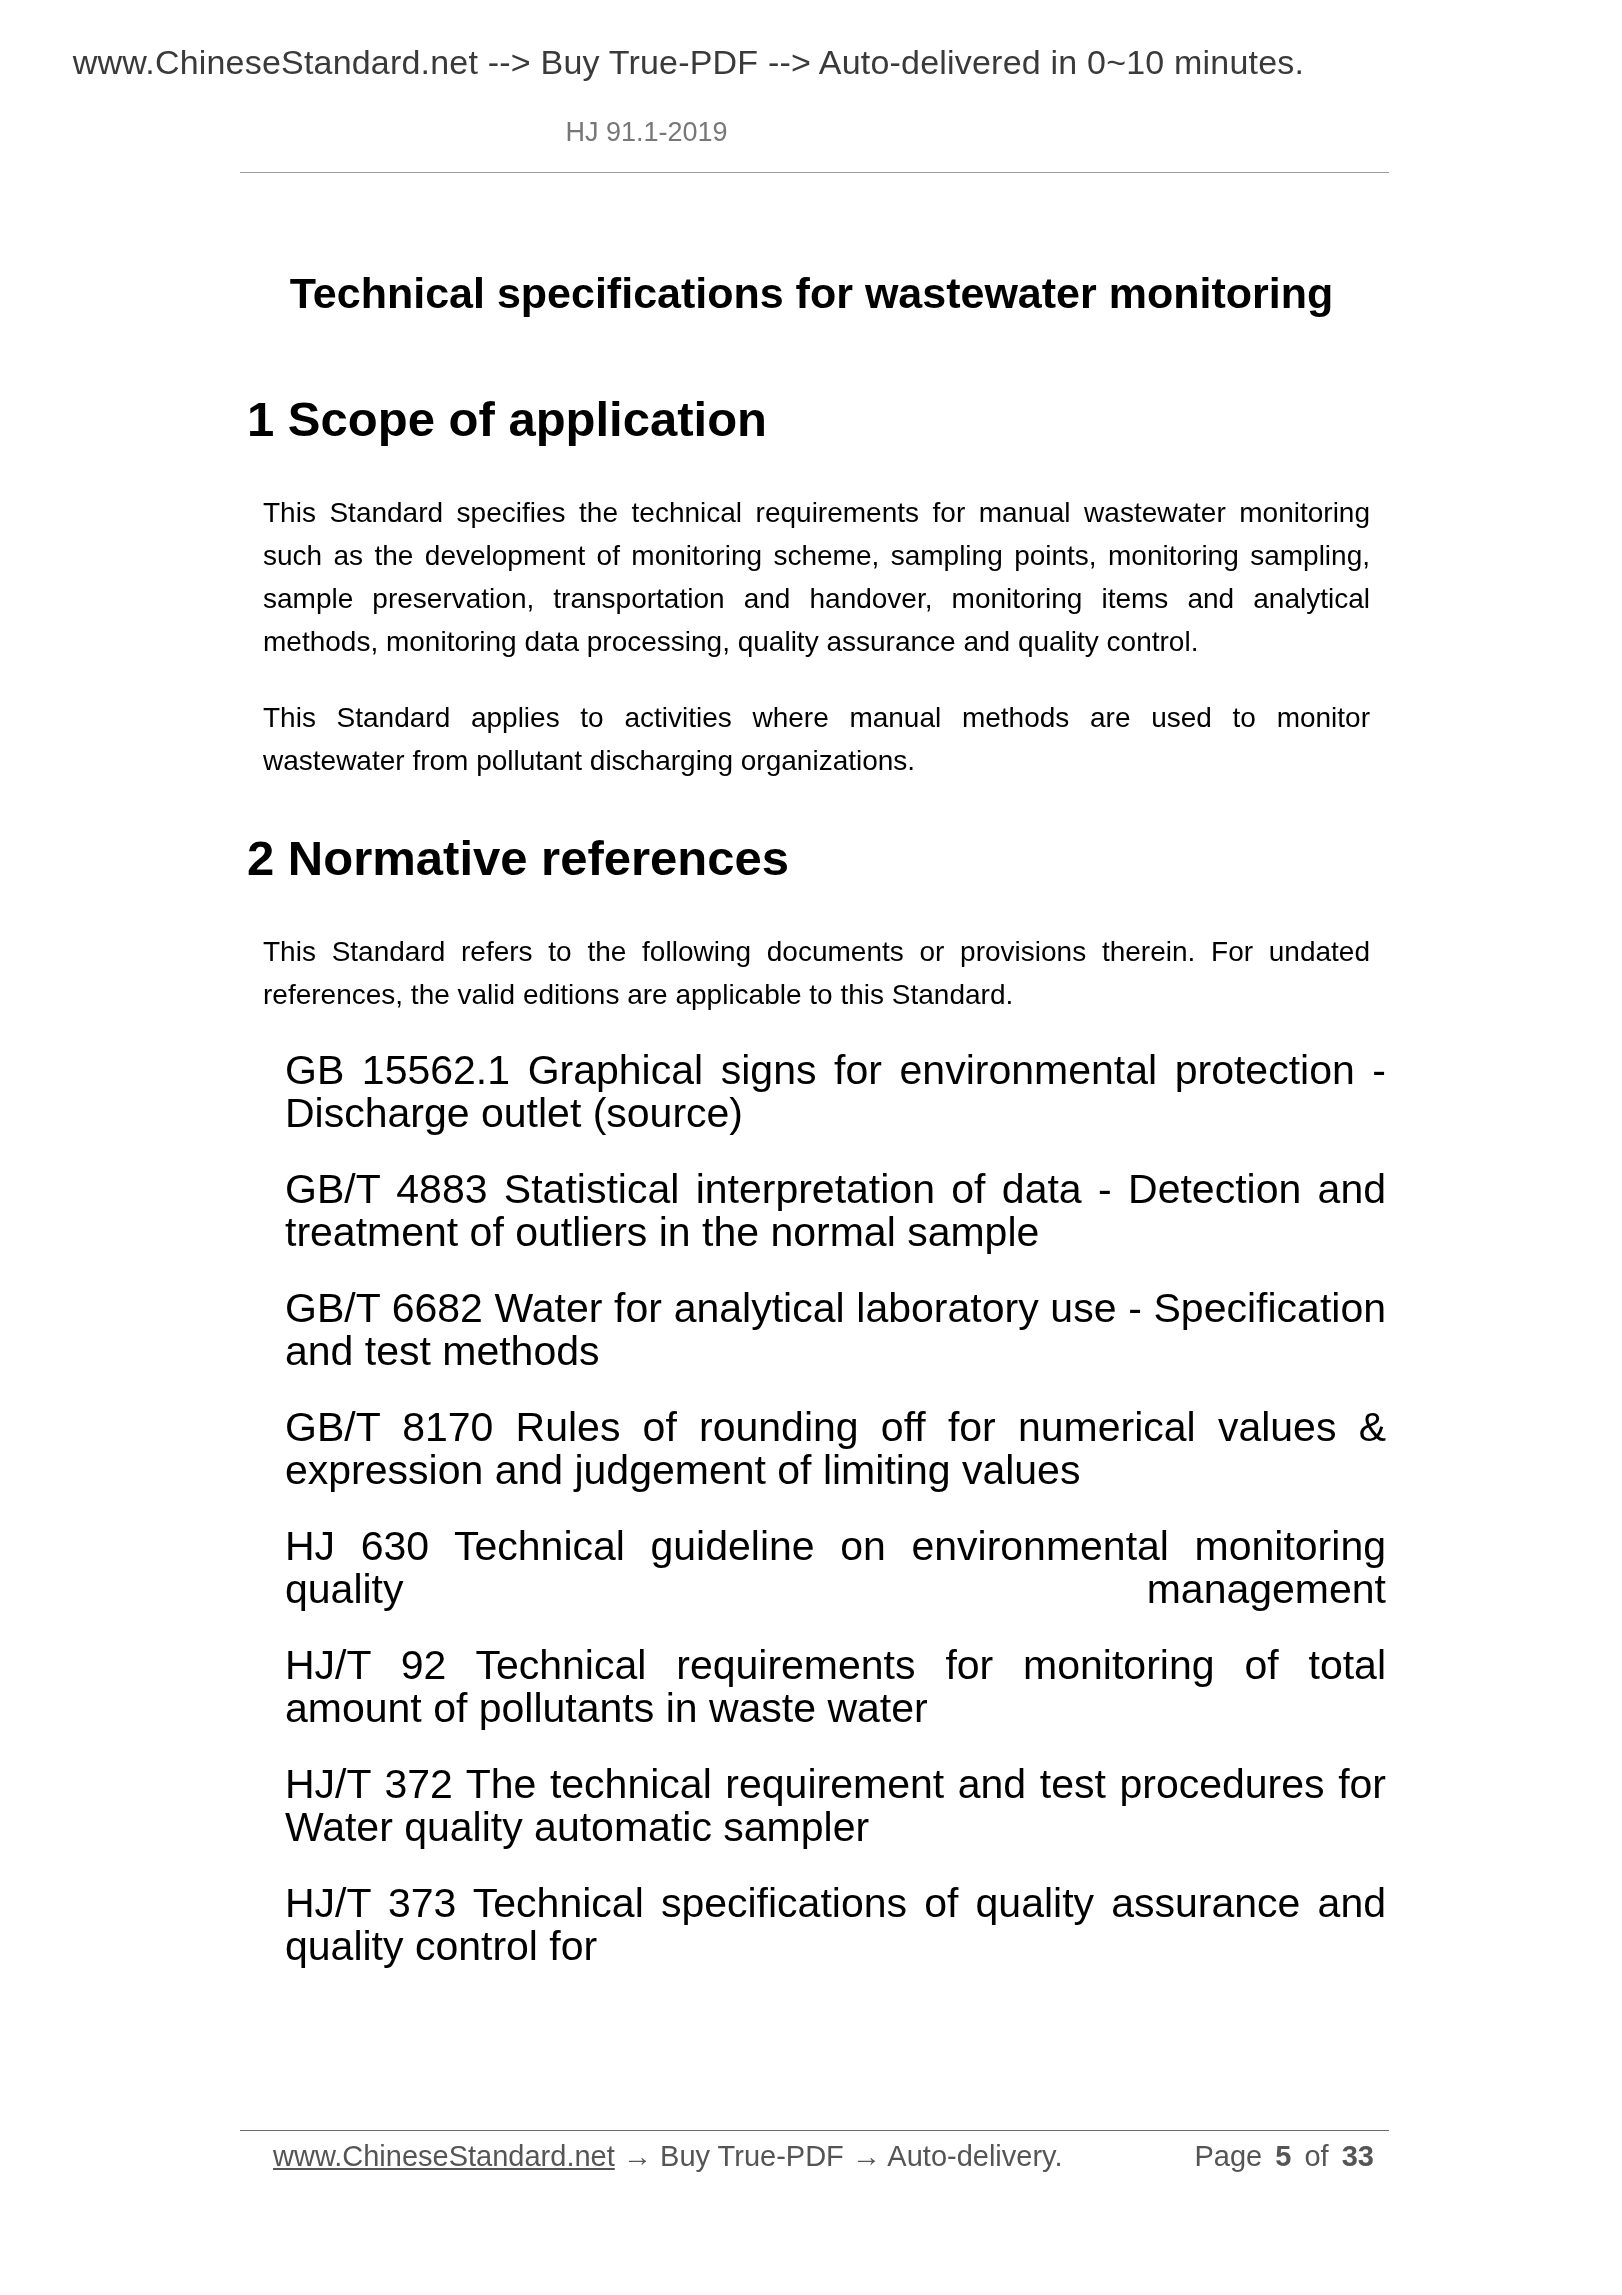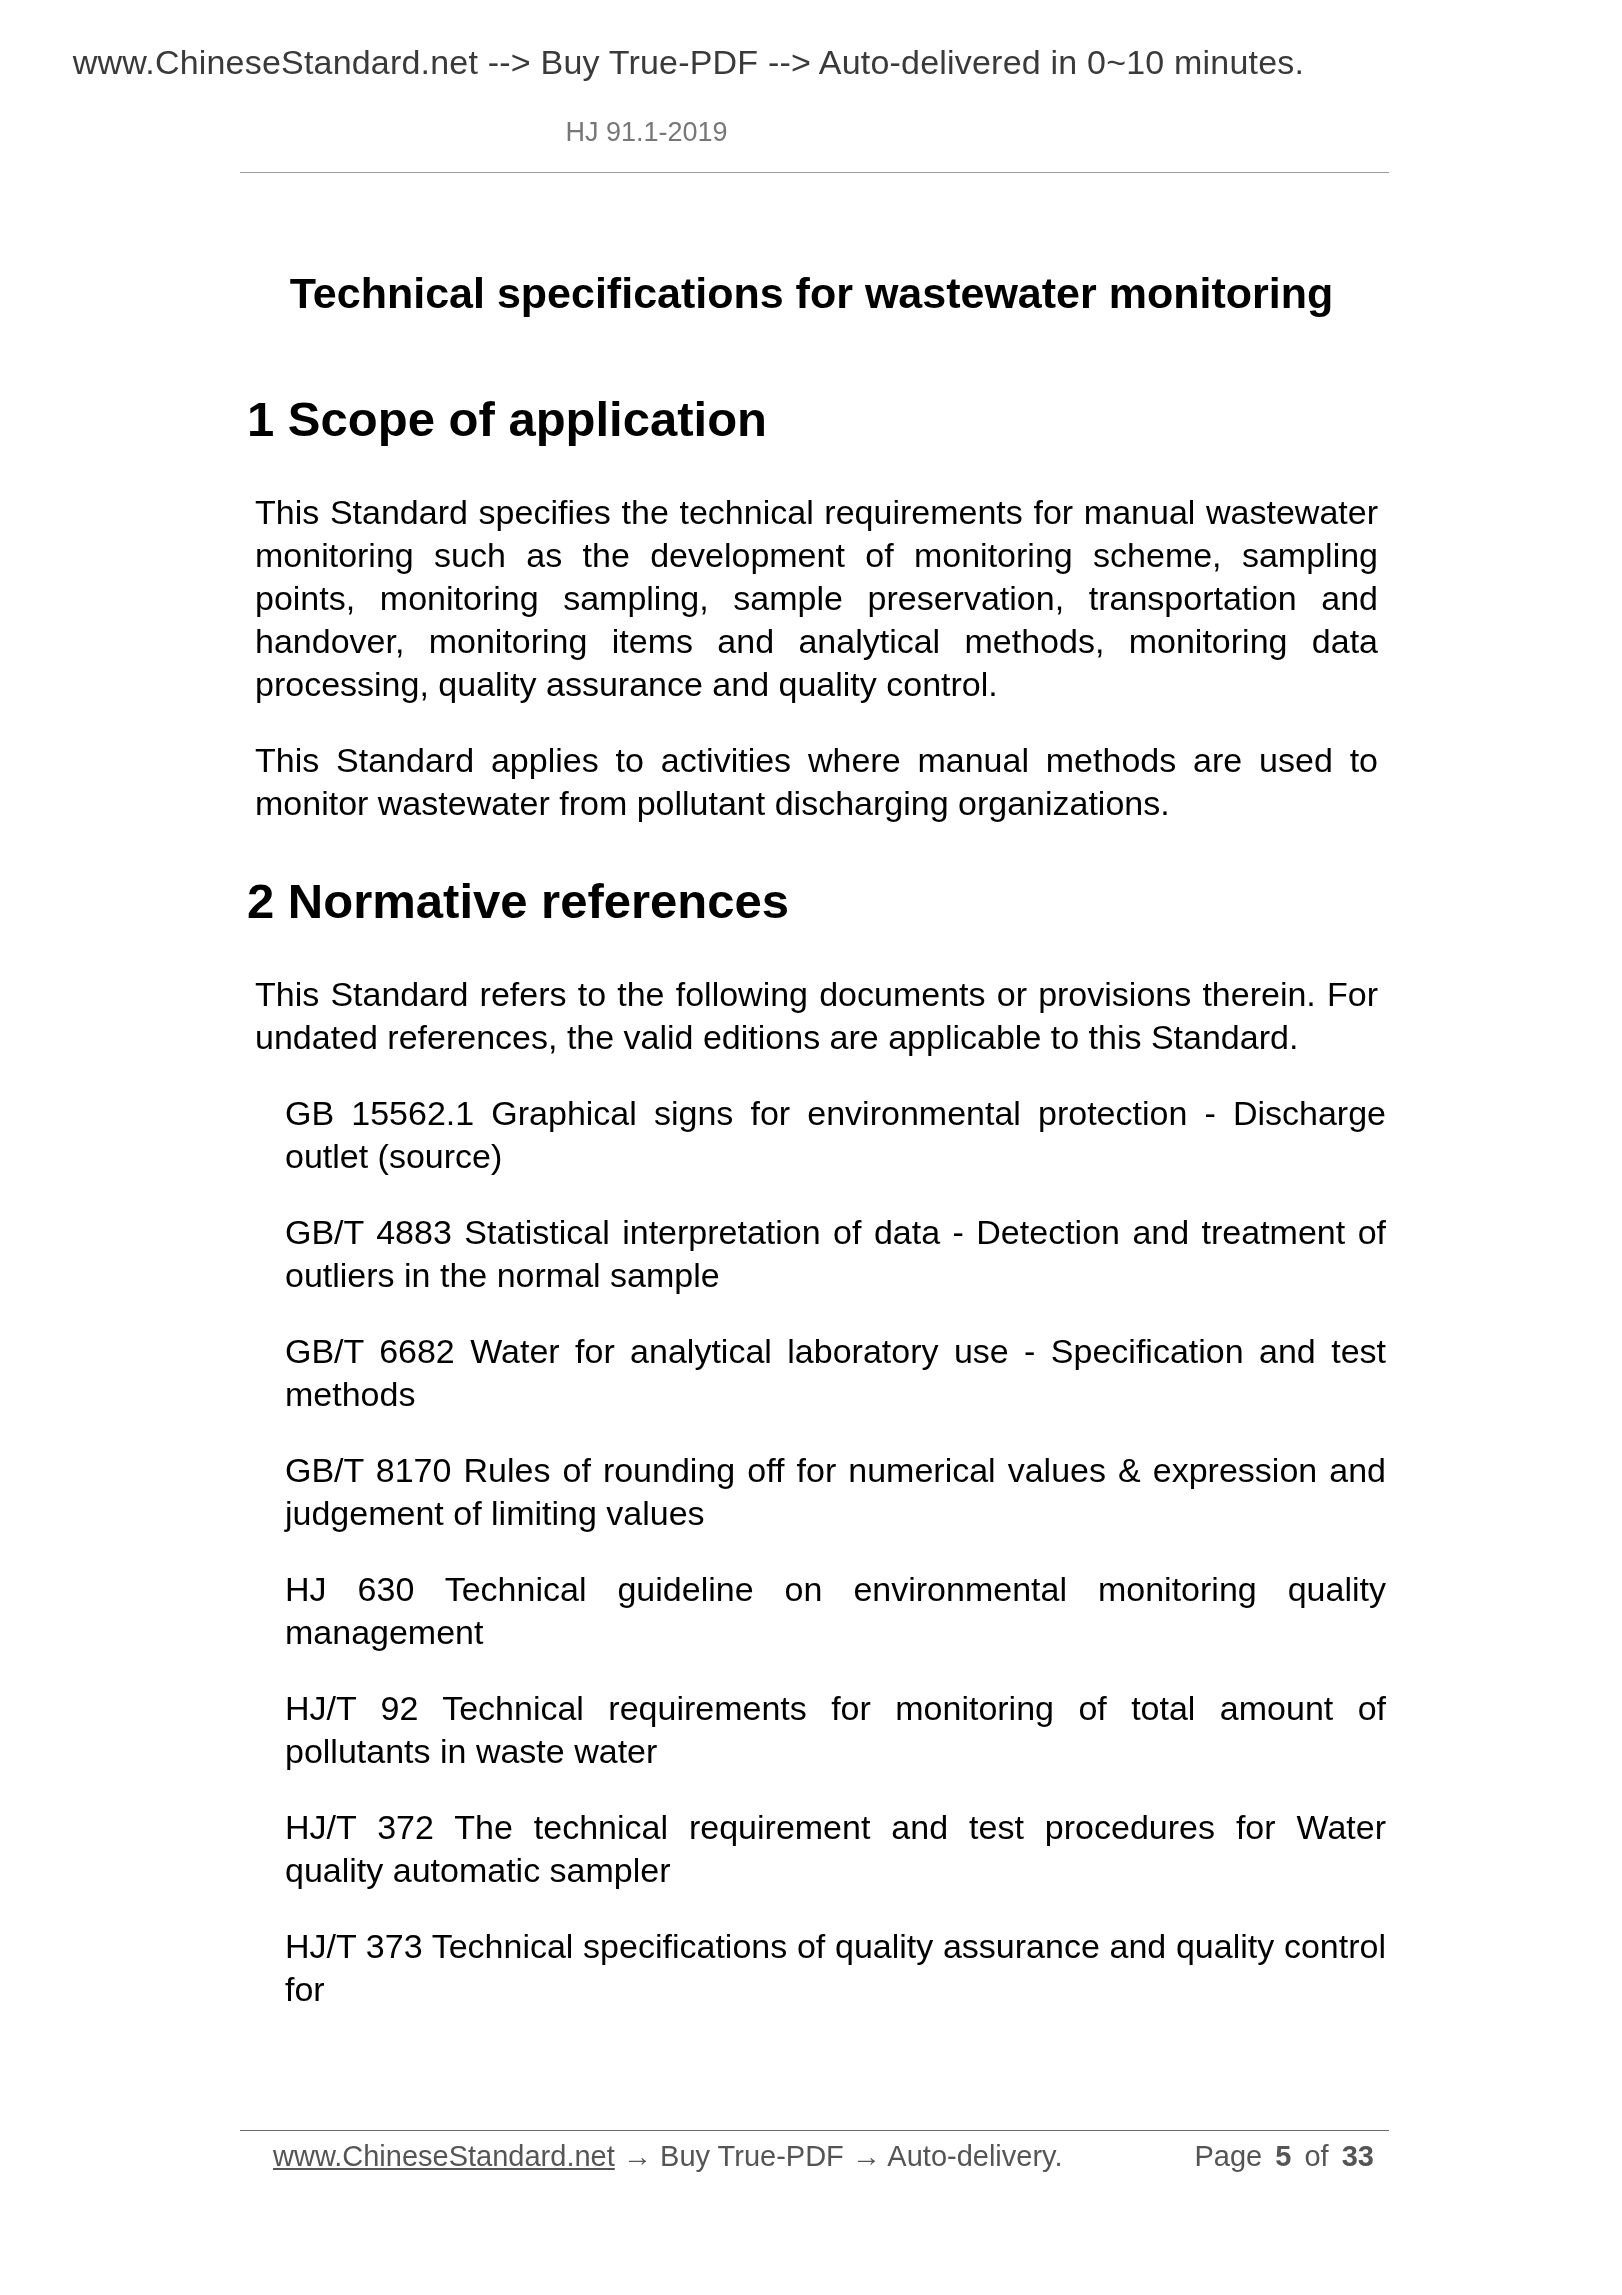--- a/index.html
+++ b/index.html
@@ -58,27 +58,27 @@
       top: 390px;
       width: 1139px;
     }
     .section-heading {
       font-size: 49px;
       font-weight: bold;
       margin: 0;
       line-height: 58px;
     }
     .para {
-      font-size: 34px;
+      font-size: 28px;
       line-height: 43px;
       text-align: justify;
-      margin: 8px;
+      margin: 16px;
     }
     .ref-item {
-      font-size: 34px;
+      font-size: 41px;
       line-height: 43px;
       text-align: justify;
       margin: 0 0 33px 38px;
     }
     .footer-rule {
       position: absolute;
       top: 2130px;
       left: 240px;
       width: 1149px;
       height: 0;

